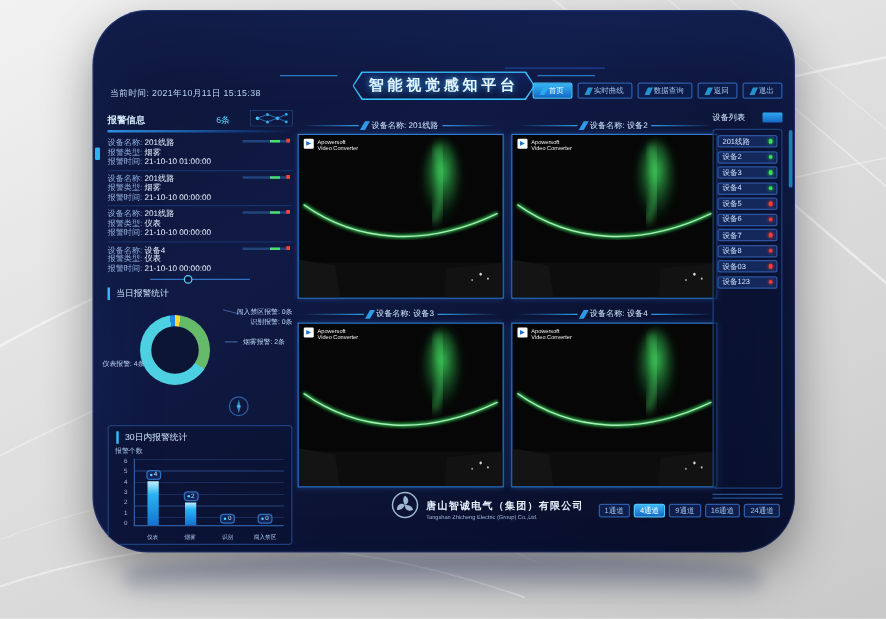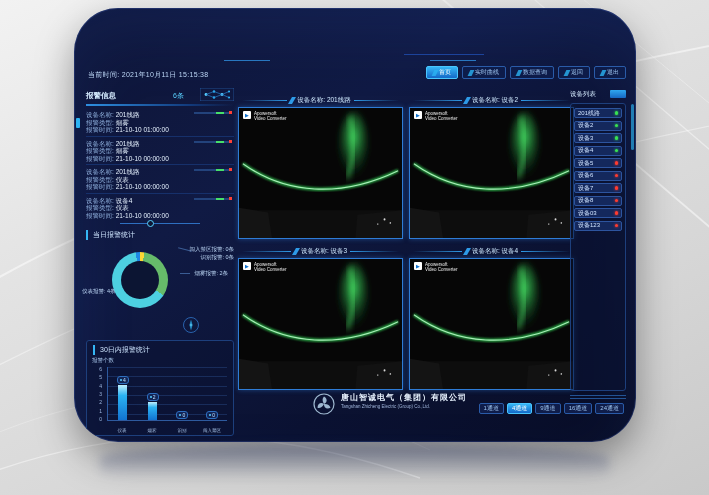--- a/index.html
+++ b/index.html
@@ -121,21 +121,21 @@
   .dev-item { display:flex; justify-content:space-between; align-items:center; height:10px; flex:0 0 10px;
     background:#14285c; border:1px solid #2d549e; border-radius:2px; padding:0 3px;
     font-size:6px; color:#cfe3ff; cursor:pointer; }
   .dot { width:3.5px; height:3.5px; border-radius:50%; }
   .dot.online  { background:#39e152; box-shadow:0 0 3px #39e152; }
   .dot.offline { background:#ff3b30; box-shadow:0 0 3px #ff3b30; }
   .rl-lines { margin-top:4px; }
   .rl-lines div { height:1px; background:#2e6fc0; margin-top:2px; opacity:.7; }
 
   
-  .company { position:absolute; left:238px; bottom:26px; display:flex; align-items:flex-start; gap:5px; }
+  .company { position:absolute; left:238px; bottom:26px; display:flex; align-items:flex-end; gap:5px; }
   .company-cn { font-size:8px; font-weight:bold; color:#e8f3ff; letter-spacing:1px; }
   .company-en { font-size:4.5px; color:#9fb3d9; margin-top:1px; }
   .channels { position:absolute; right:12px; bottom:28px; display:flex; gap:3px; }
   .ch-btn { height:11px; padding:0 4px; display:flex; align-items:center; font-size:6px;
     color:#9fc5ef; background:rgba(16,32,80,.85); border:1px solid #2a5ba8; border-radius:2px; cursor:pointer; }
   .ch-btn.active { background:linear-gradient(180deg,#35b6f5,#1469c9); color:#fff; border-color:#49c6ff; }
 </style>
 </head>
 <body>
 
@@ -168,20 +168,25 @@
 <div class="screen">
 
   <div class="deco-line" style="left:150px;top:52px;width:46px"></div>
   <div class="deco-line" style="left:330px;top:46px;width:80px;background:#1f4db0"></div>
   <div class="deco-line" style="right:160px;top:52px;width:46px"></div>
   <div class="edge-tab"></div>
   <div class="edge-bar"></div>
 
   <div class="time">当前时间: 2021年10月11日 15:15:38</div>
 
+  <div class="title-frame">
+    <div class="title-inner">
+      <span class="title-text">智能视觉感知平台</span>
+    </div>
+  </div>
 
   <div class="nav">
     <div class="nav-btn active">
         <span class="slash"></span>
         <span>首页</span>
       </div>
     <div class="nav-btn">
         <span class="slash"></span>
         <span>实时曲线</span>
       </div>

